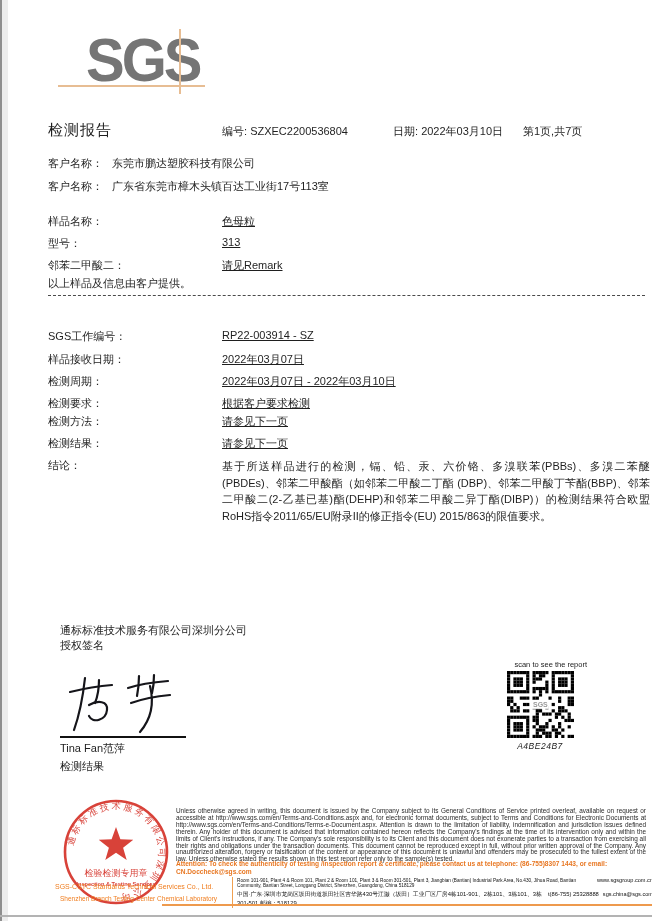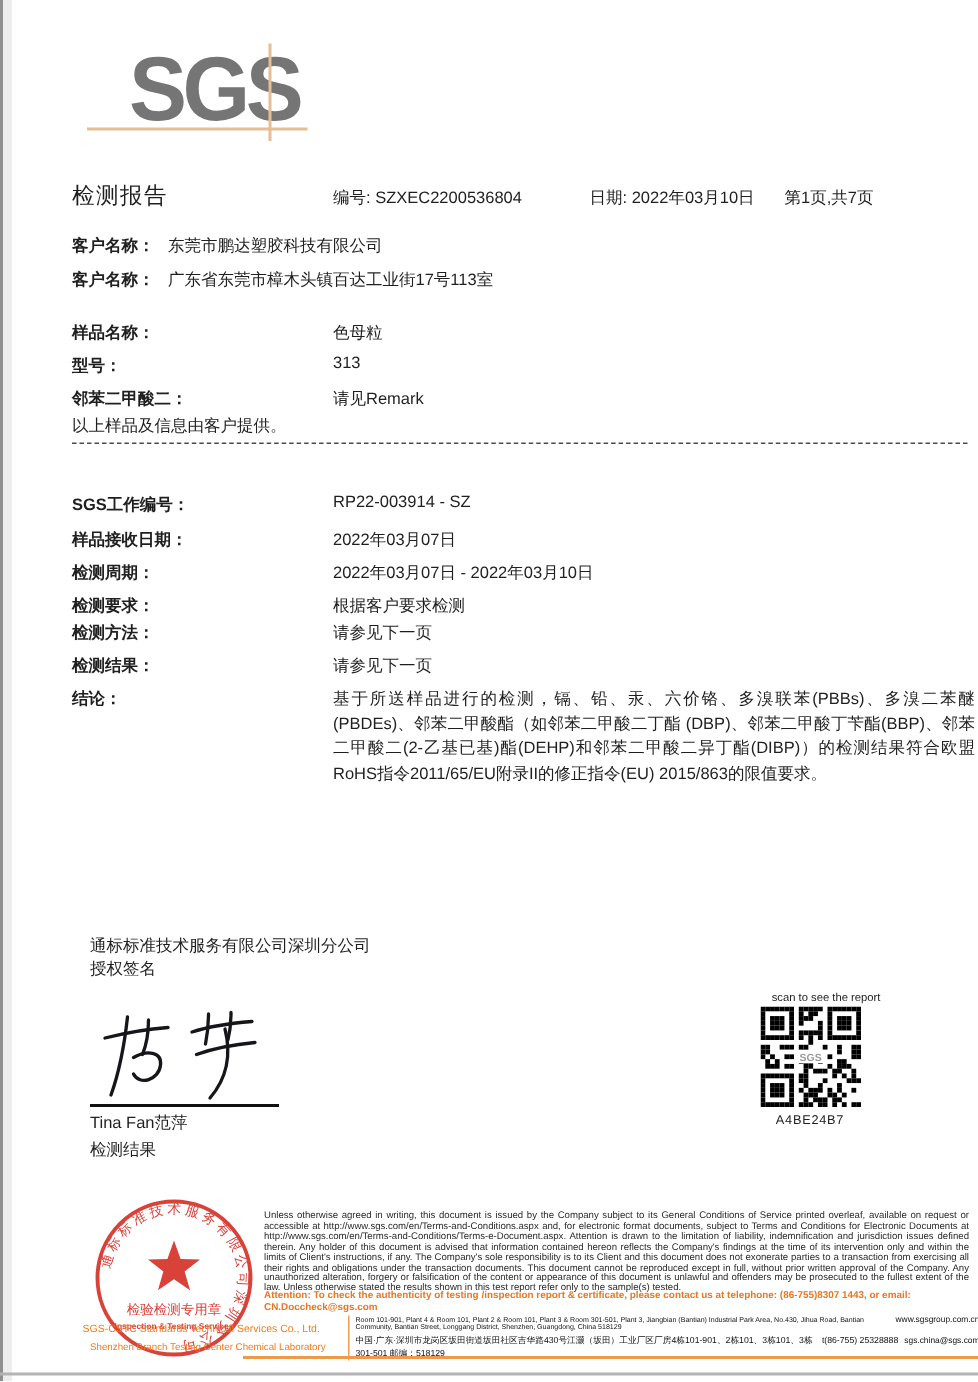--- a/index.html
+++ b/index.html
@@ -12,37 +12,37 @@
   
   .logo{position:absolute;left:86px;top:30px;font-size:58px;font-weight:bold;color:#757575;
         letter-spacing:-3px;transform:scaleY(1.04);transform-origin:top left;line-height:1;}
   .rule-h{position:absolute;left:58px;top:85px;width:147px;height:2px;background:#e7bd93;}
   .rule-v{position:absolute;left:179px;top:29px;width:2px;height:65px;background:#e7bd93;}
   
   .title{position:absolute;left:48px;top:121px;font-size:15px;font-weight:normal;letter-spacing:1px;}
   .hfield{position:absolute;top:124px;font-size:11px;}
   
   .row{position:absolute;left:0;width:652px;font-size:11px;}
-  .lbl{position:absolute;left:48px;white-space:nowrap;font-weight:bold;}
+  .lbl{position:absolute;left:48px;white-space:nowrap;}
   .val-c{position:absolute;left:112px;white-space:nowrap;}
-  .val{position:absolute;left:222px;white-space:nowrap;}
+  .val{position:absolute;left:222px;white-space:nowrap;text-decoration:underline;}
   .note{position:absolute;left:48px;font-size:11px;}
   .dash-sep{position:absolute;left:48px;top:295px;width:597px;border-top:1.5px dashed #4a4a4a;}
   .conclusion{position:absolute;left:222px;top:458px;width:428px;font-size:11px;line-height:16.5px;text-align:justify;}
   
   .sig-company{position:absolute;left:60px;top:623px;font-size:11px;}
   .sig-auth{position:absolute;left:60px;top:638px;font-size:11px;}
   .sig-svg{position:absolute;left:62px;top:672px;}
   .sig-line{position:absolute;left:60px;top:736px;width:126px;height:2px;background:#111;}
   .sig-name{position:absolute;left:60px;top:741px;font-size:11px;}
   .sig-role{position:absolute;left:60px;top:759px;font-size:11px;}
   
   .qr-caption{position:absolute;left:493px;top:660px;width:94px;text-align:right;font-size:7.5px;color:#222;}
   .qr-box{position:absolute;left:507px;top:671px;width:67px;height:67px;}
-  .qr-code-text{position:absolute;left:493px;top:741px;width:94px;text-align:center;font-size:8.5px;color:#222;letter-spacing:.5px;}
+  .qr-code-text{position:absolute;left:493px;top:741px;width:94px;text-align:center;font-size:8.5px;color:#222;letter-spacing:.5px;font-style:italic;}
   
   .stamp{position:absolute;left:60px;top:796px;opacity:.88;}
   .cstc-en{position:absolute;left:55px;top:883px;font-size:7px;color:#f07d1e;white-space:nowrap;z-index:1;}
   .lab-en{position:absolute;left:60px;top:895px;font-size:6.5px;color:#f07d1e;white-space:nowrap;z-index:1;}
   
   .legal{position:absolute;left:176px;top:808px;width:470px;font-size:6.4px;line-height:1.08;text-align:justify;color:#2a2a2a;}
   .attention{position:absolute;left:176px;top:860px;width:470px;font-size:6.6px;line-height:1.15;font-weight:bold;color:#e87722;}
   .addr-block{position:absolute;left:232px;top:877px;width:416px;border-left:1.5px solid #f0a050;padding-left:4px;}
   .addr-row{display:flex;align-items:baseline;gap:4px;}
   .addr-en{font-size:4.7px;color:#111;flex:1;}

